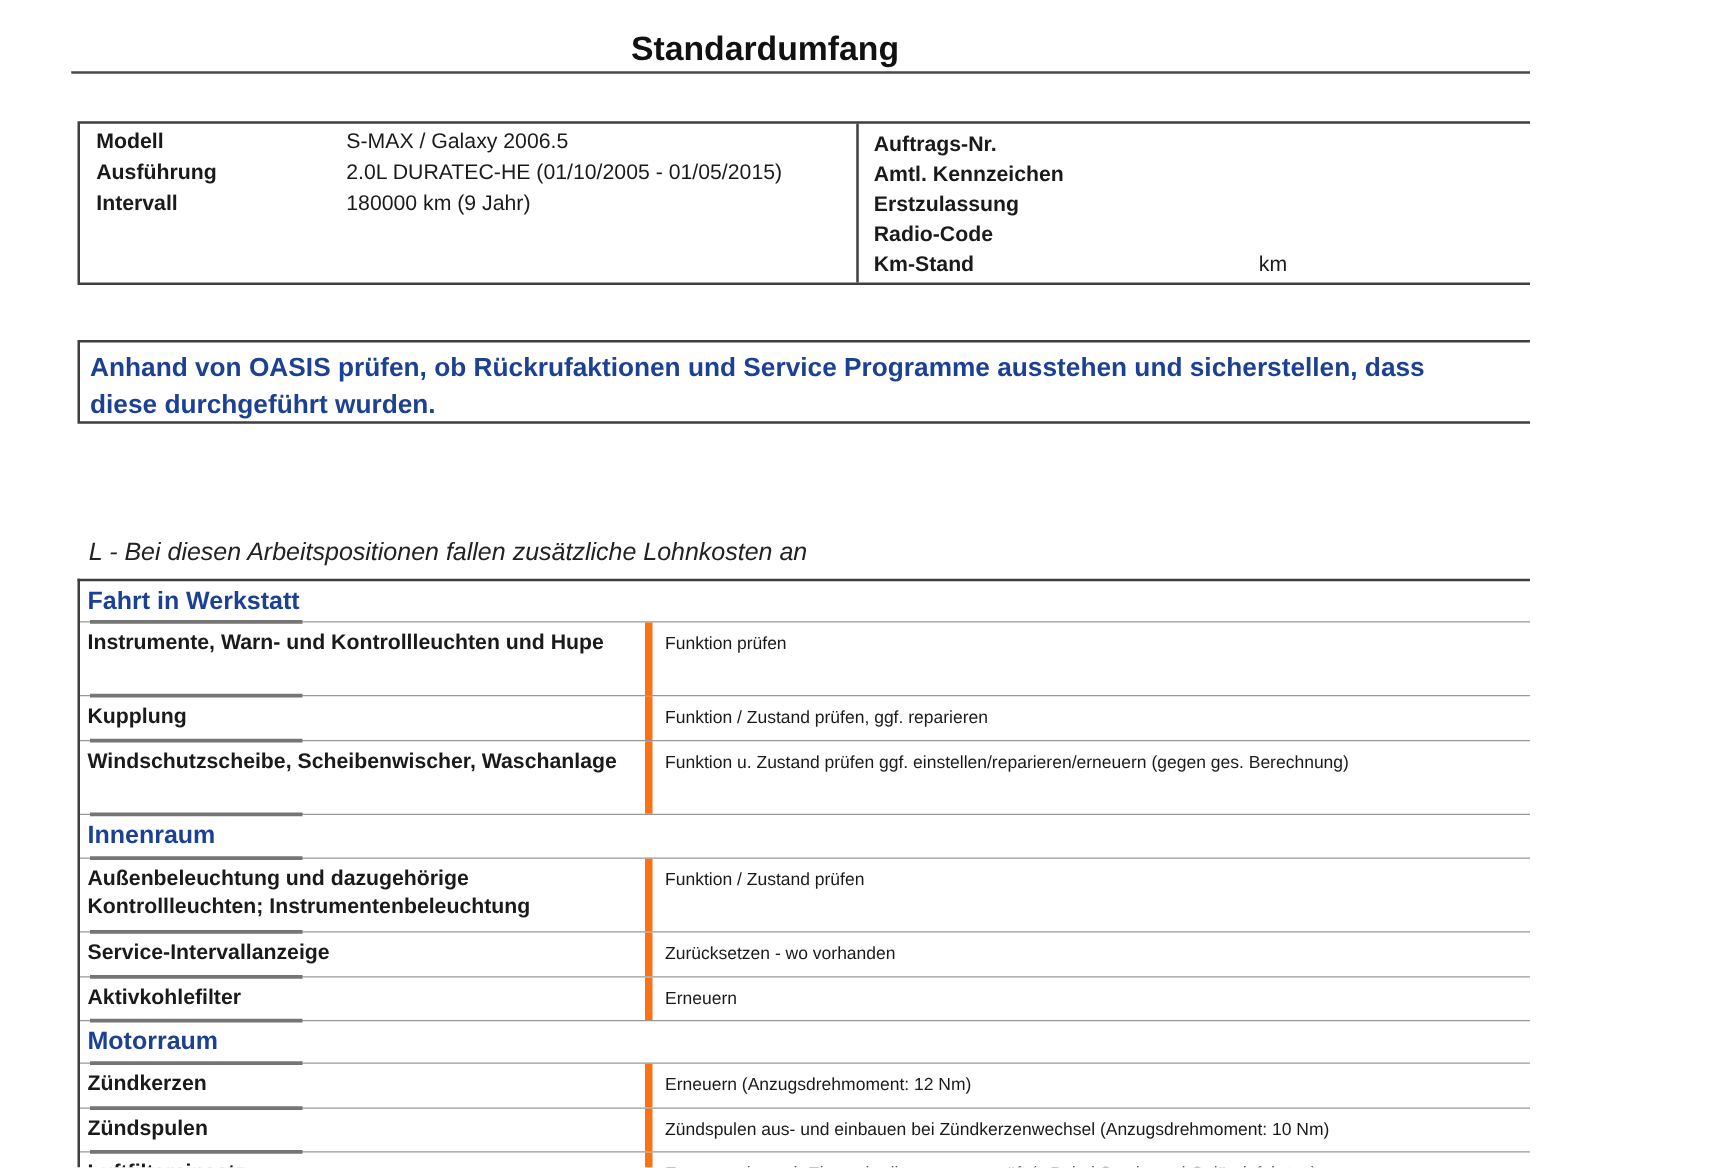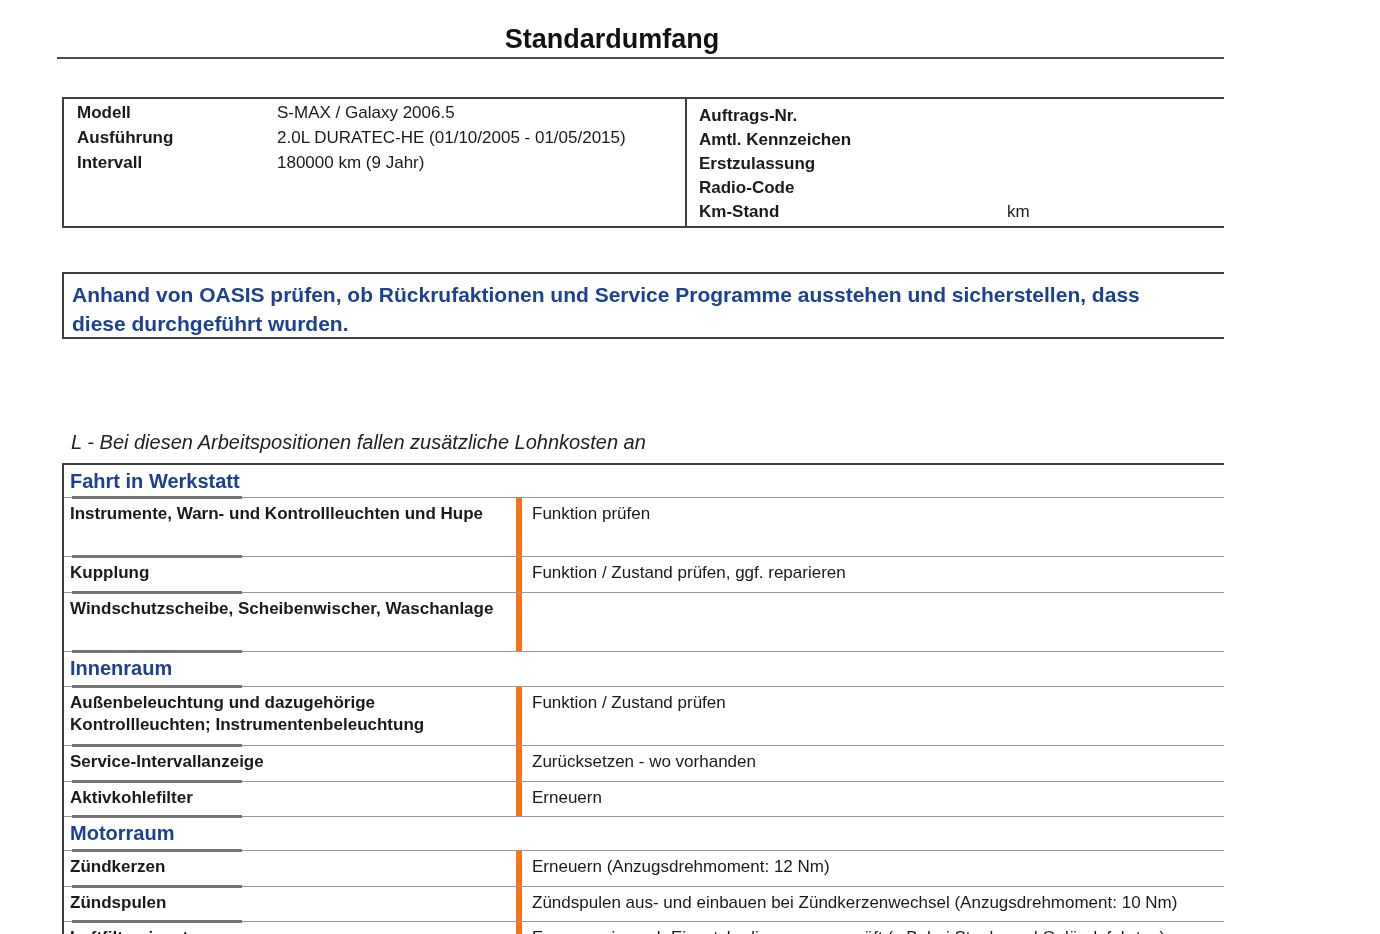--- a/index.html
+++ b/index.html
@@ -116,21 +116,21 @@
     width: 458px;
     border-right: 6px solid #f97316;
     padding: 5px 14px 7px 6px;
     font-size: 17px;
     font-weight: bold;
     line-height: 22px;
   }
   .t-cell-action {
     flex: 1;
     padding: 5px 6px 7px 10px;
-    font-size: 17px;
+    font-size: 14px;
     line-height: 22px;
   }
 </style>
 </head>
 <body>
 
 <div id="page">
 
   <div class="title">Standardumfang</div>
   <div class="title-rule"></div>
@@ -183,20 +183,21 @@
     <div class="t-row" style="min-height:59px">
       <div class="t-cell-item">Instrumente, Warn- und Kontrollleuchten und Hupe</div>
       <div class="t-cell-action">Funktion prüfen</div>
     </div>
     <div class="t-row" style="min-height:36px">
       <div class="t-cell-item">Kupplung</div>
       <div class="t-cell-action">Funktion / Zustand prüfen, ggf. reparieren</div>
     </div>
     <div class="t-row" style="min-height:59px">
       <div class="t-cell-item">Windschutzscheibe, Scheibenwischer, Waschanlage</div>
+      <div class="t-cell-action">Funktion u. Zustand prüfen ggf. einstellen/reparieren/erneuern (gegen ges. Berechnung)</div>
     </div>
 
     <div class="t-section" style="min-height:35px">
       <span>Innenraum</span>
     </div>
     <div class="t-row" style="min-height:59px">
       <div class="t-cell-item">Außenbeleuchtung und dazugehörige Kontrollleuchten; Instrumentenbeleuchtung</div>
       <div class="t-cell-action">Funktion / Zustand prüfen</div>
     </div>
     <div class="t-row" style="min-height:36px">

